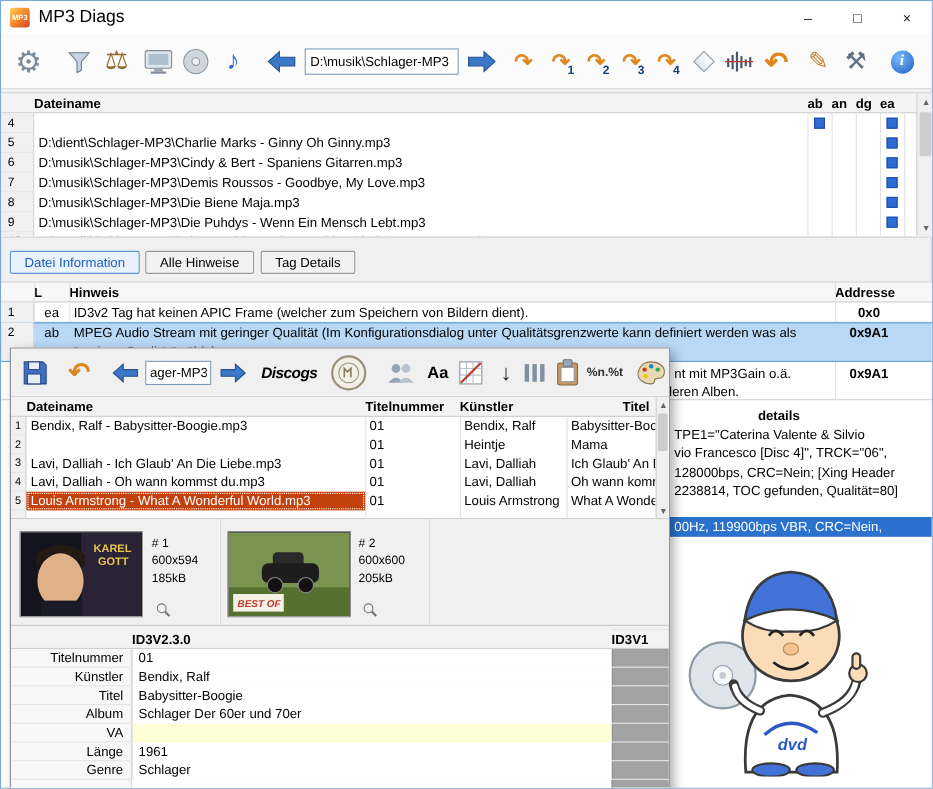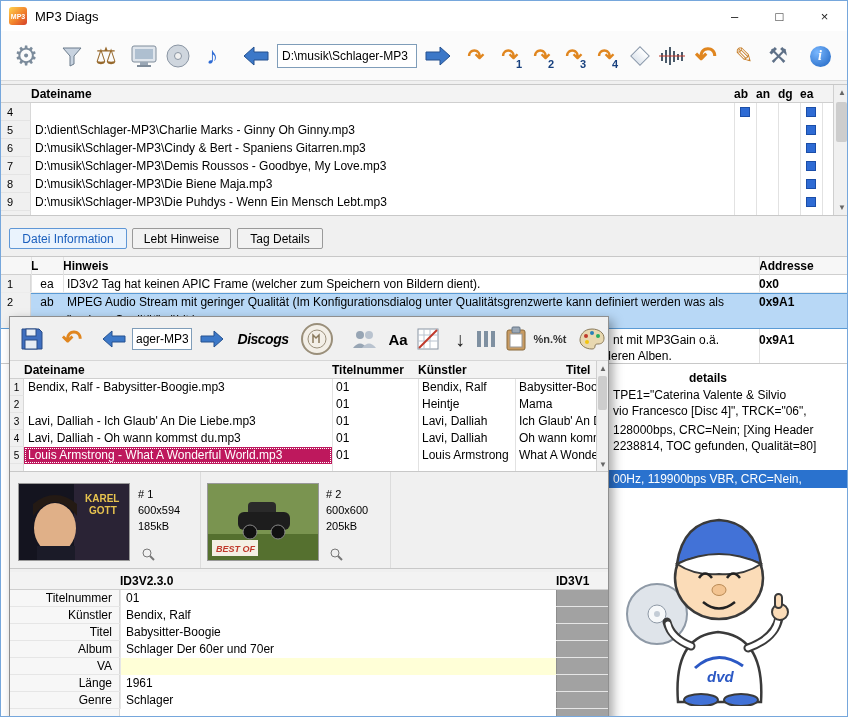--- a/index.html
+++ b/index.html
@@ -5,21 +5,21 @@
   *{margin:0;padding:0;box-sizing:border-box}
   body{background:#9a9a9a;font-family:"Liberation Sans",sans-serif}
   .screen{position:relative;width:848px;height:717px;background:#f0f0f0;overflow:hidden;
           border:1px solid #76a7dc;font-size:12px;color:#000}
 
   
   .titlebar{position:absolute;top:0;left:0;right:0;height:30px;background:#fff;display:flex;align-items:center}
   .app-icon{width:18px;height:18px;margin-left:8px;border-radius:3px;
             background:linear-gradient(135deg,#ffd24d,#f2822c 55%,#d43f2a);
             display:flex;align-items:center;justify-content:center;color:#fff;font-size:7px;font-weight:bold}
-  .title-text{margin-left:8px;font-size:13px}
+  .title-text{margin-left:8px;font-size:16px}
   .win-controls{margin-left:auto;display:flex}
   .win-btn{width:45px;height:30px;display:flex;align-items:center;justify-content:center;font-size:13px;color:#222}
 
   
   .toolbar{position:absolute;top:30px;left:0;right:0;height:50px;background:#fbfbfb;border-bottom:1px solid #dcdcdc}
   .tbtn{position:absolute;top:8px;width:34px;height:34px;display:flex;align-items:center;justify-content:center;border-radius:3px}
   .glyph{line-height:1}
   .path-input{position:absolute;left:276px;top:13px;width:140px;height:24px;border:1px solid #7f9db9;background:#fff;
               font:12px "Liberation Sans",sans-serif;padding:2px 4px}
   .tr-arrow{font-size:20px;color:#e0861f;font-weight:bold}
@@ -53,21 +53,21 @@
   .tab.active{color:#1b5fbd;background:#eaf3fd;border-color:#5f97d6}
 
   
   .notes{position:absolute;top:255px;left:0;width:848px;height:108px;background:#fff;border-top:1px solid #c8c8c8;border-bottom:1px solid #c8c8c8}
   .n-header{position:absolute;top:0;left:0;right:0;height:18px;background:#f7f7f7;border-bottom:1px solid #cfcfcf;font-weight:bold}
   .n-row{position:absolute;left:0;width:848px;border-bottom:1px solid #ececec}
   .n-row.selected{background:#b8d8f6;outline:1px solid #5b9bd5;outline-offset:-1px}
   .n-num{position:absolute;left:0;width:30px;height:100%;background:#f0f0f0;border-right:1px solid #d8d8d8;padding-left:6px;font-size:11px;line-height:18px}
   .n-l{position:absolute;left:30px;width:32px;height:100%;line-height:18px;text-align:center}
   .n-text{position:absolute;left:62px;width:696px;height:100%;line-height:18px;padding-left:4px;overflow:hidden;white-space:nowrap}
-  .n-addr{position:absolute;right:0;width:90px;text-align:left;padding-right:28px;font-weight:bold;line-height:18px}
+  .n-addr{position:absolute;right:0;width:90px;text-align:center;padding-right:28px;font-weight:bold;line-height:18px}
   .frag{position:absolute;line-height:16px;white-space:nowrap}
 
   
   .details{position:absolute;top:363px;left:0;width:848px;height:354px;background:#fff}
   .d-hdr{position:absolute;font-weight:bold}
   .d-line{position:absolute;white-space:nowrap;font-size:12px}
   .d-selband{position:absolute;left:604px;right:0;height:18px;background:#2a72ce;color:#fff;padding:2px 8px;line-height:15px;white-space:nowrap}
 
   
   .dialog{position:absolute;left:8px;top:315px;width:600px;height:410px;background:#f0f0f0;
@@ -79,21 +79,21 @@
   .discogs{font:bold italic 14px "Liberation Sans",sans-serif;letter-spacing:-.5px}
   .ptn-text{font:bold 11px "Liberation Sans",sans-serif;color:#333}
 
   .ed-table{position:absolute;top:44px;left:0;width:598px;height:111px;background:#fff;border-bottom:1px solid #c8c8c8;overflow:hidden}
   .ed-header{position:absolute;top:0;left:0;width:586px;height:18px;background:#f3f3f3;border-bottom:1px solid #cfcfcf;font-weight:bold}
   .ed-row{position:absolute;left:0;width:586px;height:17px}
   .ed-cell{position:absolute;height:17px;line-height:17px;padding-left:4px;white-space:nowrap;overflow:hidden}
   .ed-num{position:absolute;left:0;width:14px;height:17px;line-height:17px;background:#f0f0f0;border-right:1px solid #d8d8d8;
           font-size:10px;text-align:center;border-bottom:1px solid #e4e4e4}
   .ed-file{left:14px;width:308px}
-  .ed-file.sel{background:#be185d;color:#fff;outline:1px dotted #fff;outline-offset:-2px}
+  .ed-file.sel{background:#c2410c;color:#fff;outline:1px dotted #fff;outline-offset:-2px}
   .ed-track{left:322px;width:86px}
   .ed-artist{left:408px;width:97px}
   .ed-title{left:505px;width:81px}
   .ed-scroll{position:absolute;right:0;top:0;width:12px;height:111px;background:#f0f0f0;border-left:1px solid #cfcfcf}
 
   .ed-images{position:absolute;top:155px;left:0;width:598px;height:97px;background:#f0f0f0;border-bottom:1px solid #c8c8c8}
   .thumb{position:absolute;top:11px;width:112px;height:78px;border:1px solid #999;background:#222;overflow:hidden}
   .img-label{position:absolute;top:14px;font-size:11px;line-height:16px}
   .zoomicon{position:absolute}
 
@@ -269,21 +269,21 @@
     <div class="flag" style="left:805px;top:130px"></div>
 
     <div class="vscroll">
       <div class="scroll-arrow">▲</div>
       <div class="scroll-thumb" style="top:17px;height:40px"></div>
       <div class="scroll-arrow down">▼</div>
     </div>
   </div>
 
   <div class="tab active" style="left:8px;width:118px">Datei Information</div>
-  <div class="tab" style="left:131px;width:99px">Lebt Hinweise</div>
+  <div class="tab" style="left:131px;width:99px">Alle Hinweise</div>
   <div class="tab" style="left:236px;width:86px">Tag Details</div>
 
   <div class="notes">
     <div class="n-header">
       <div class="hcell" style="left:30px;width:32px">L</div>
       <div class="hcell" style="left:62px;width:696px">Hinweis</div>
       <div class="hcell" style="left:758px;width:90px">Addresse</div>
     </div>
     <div class="vline" style="left:30px;top:0;bottom:0"></div>
     <div class="vline" style="left:62px;top:0;bottom:0"></div>

